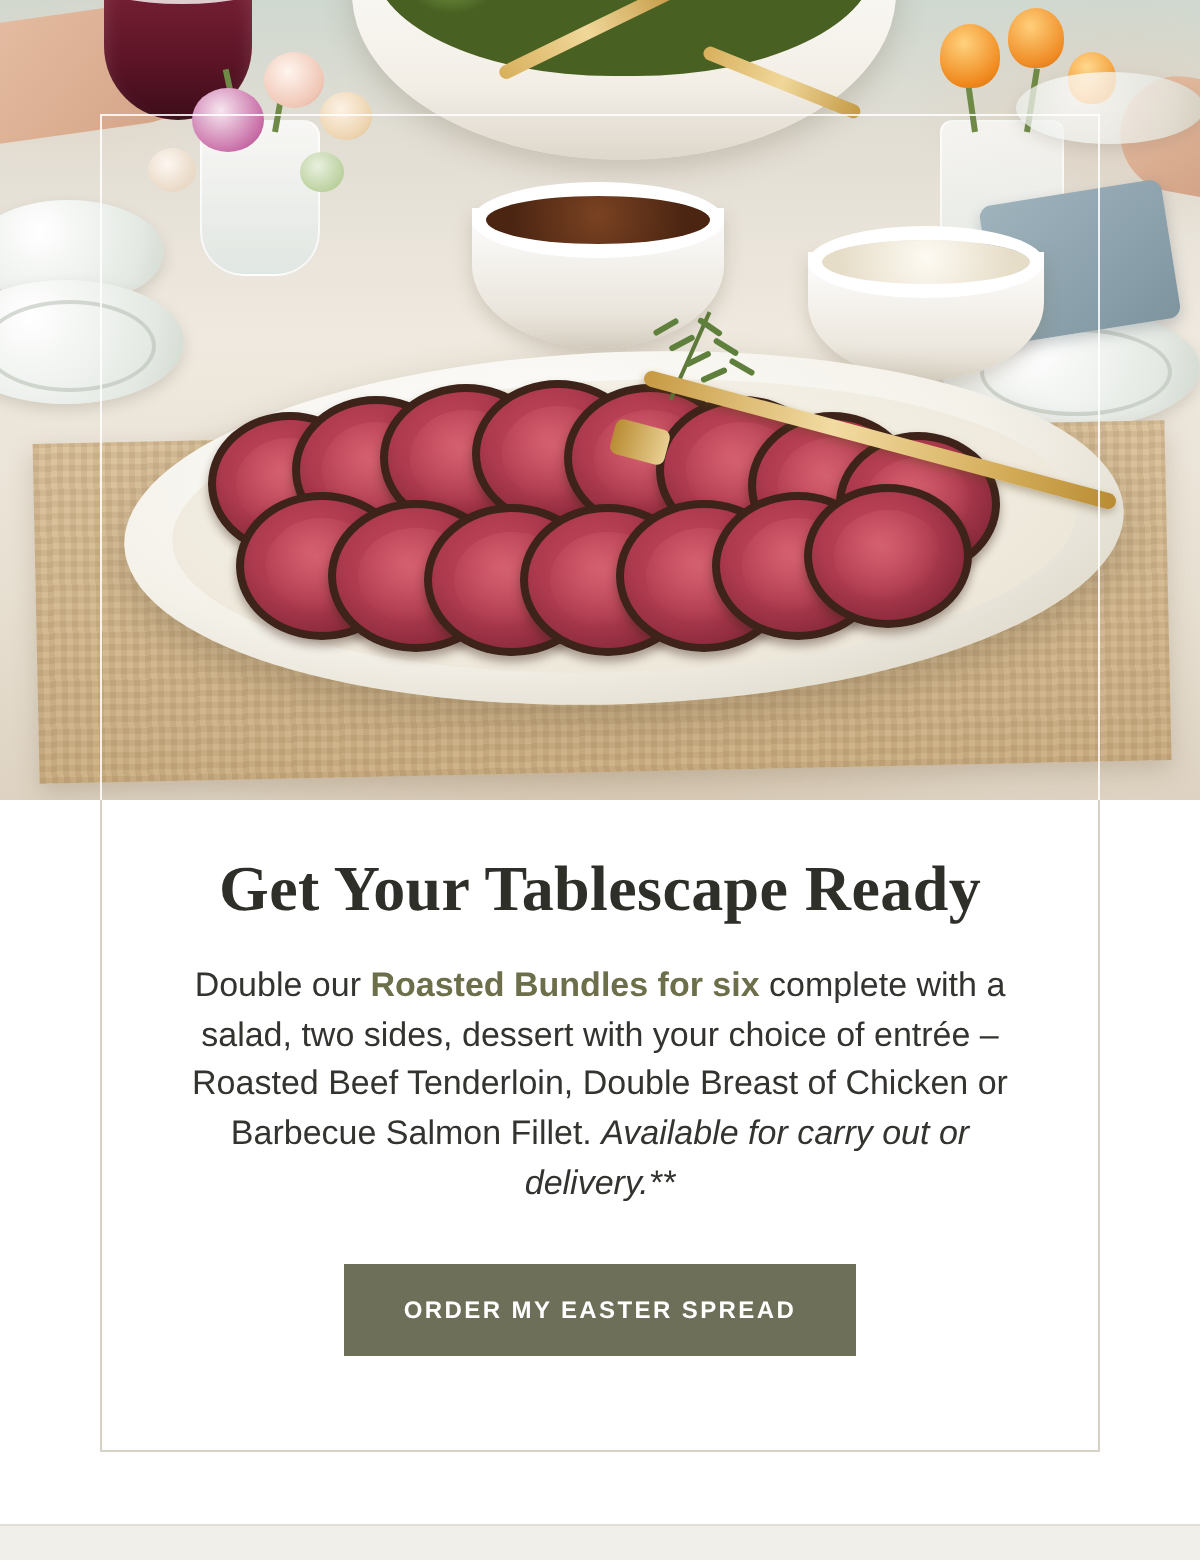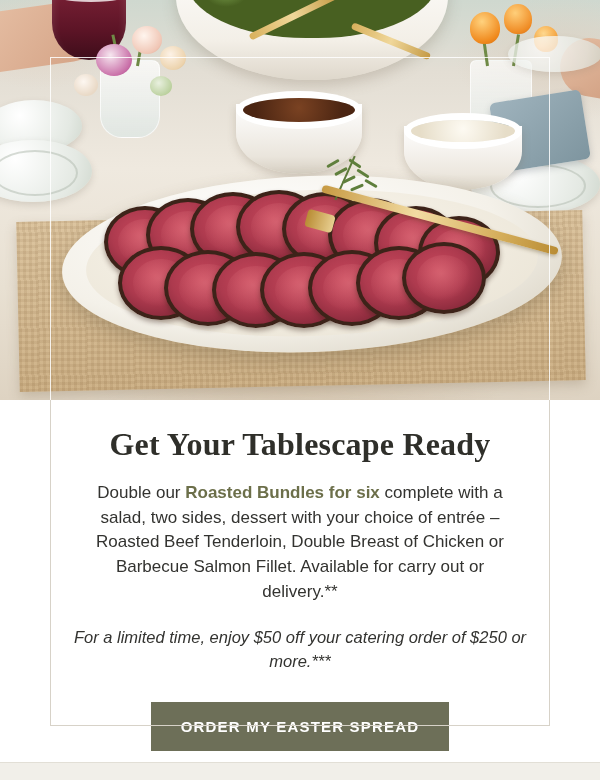--- a/index.html
+++ b/index.html
@@ -388,39 +388,40 @@
     padding: 19px 78px 0;
     font-size: 17px;
     line-height: 1.45;
     color: #333330;
   }
   .body-copy b {
     color: #6c6f4a;
     font-weight: bold;
   }
   .ital {
+    font-style: italic;
   }
 
   .offer {
     margin: 0;
     padding: 22px 70px 0;
     font-size: 16.5px;
     line-height: 1.45;
     font-style: italic;
     color: #333330;
   }
 
   .cta-wrap {
     padding-top: 28px;
   }
   .cta {
     display: inline-block;
     background: #6d6f58;
     color: #ffffff;
-    font-size: 15px;
+    font-size: 12px;
     font-weight: bold;
     letter-spacing: 1.2px;
     padding: 16px 30px;
     border: none;
     cursor: pointer;
     font-family: "Liberation Sans", sans-serif;
   }
 
   
   .footer-strip {
@@ -519,21 +520,20 @@
     <div class="fork"></div>
 
     <div class="frame"></div>
   </div>
 
   <div class="copy">
     <h1 class="headline">Get Your Tablescape Ready</h1>
 
     <p class="body-copy"><span>Double our </span><b>Roasted Bundles for six</b><span> complete with a salad, two sides, dessert with your choice of entrée – Roasted Beef Tenderloin, Double Breast of Chicken or Barbecue Salmon Fillet. </span><span class="ital">Available for carry out or delivery.**</span></p>
 
-    <p class="offer">For a limited time, enjoy $50 off your catering order of $250 or more.***</p>
 
     <div class="cta-wrap">
       <button class="cta">ORDER MY EASTER SPREAD</button>
     </div>
   </div>
 
   <div class="frame-lower"></div>
   <div class="footer-strip"></div>
 </div>
 

